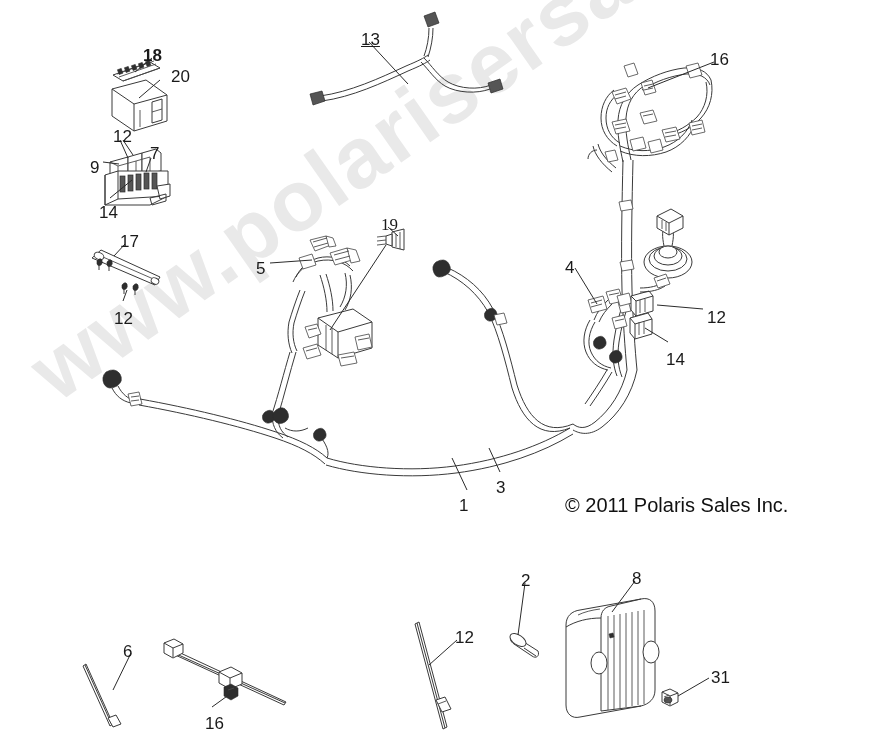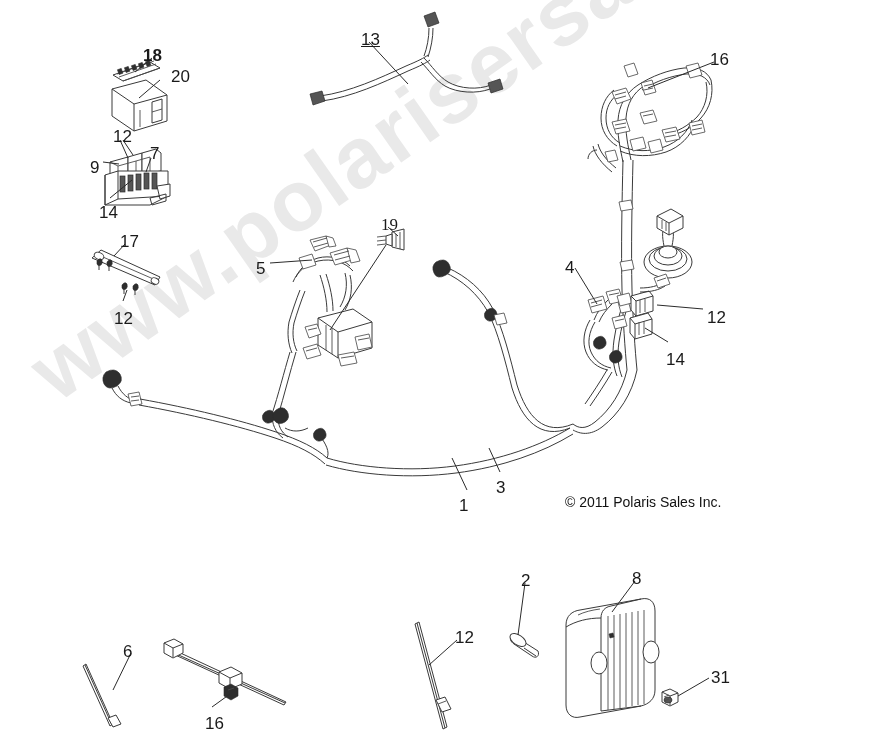--- a/index.html
+++ b/index.html
@@ -40,21 +40,21 @@
     font-size:17px;color:#1a1a1a;
     line-height:1;white-space:nowrap;
     user-select:none;
   }
 
   
   #copyright{
     position:absolute;z-index:4;
     left:565px;top:494px;
     font-family:"Liberation Sans", sans-serif;
-    font-size:14px;color:#111;white-space:nowrap;
+    font-size:20px;color:#111;white-space:nowrap;
   }
 
   svg{display:block;}
   .ln{fill:none;stroke:#3a3a3a;stroke-width:1;}
   .ln-t{fill:none;stroke:#4a4a4a;stroke-width:0.9;}
   .lead{fill:none;stroke:#2b2b2b;stroke-width:1;}
   .solid{fill:#2e2e2e;stroke:#2e2e2e;stroke-width:0.6;}
   .wht{fill:#ffffff;stroke:#3a3a3a;stroke-width:1;}
   .wht-t{fill:#ffffff;stroke:#444;stroke-width:0.8;}
   .dk{fill:#555;stroke:#2b2b2b;stroke-width:0.7;}

